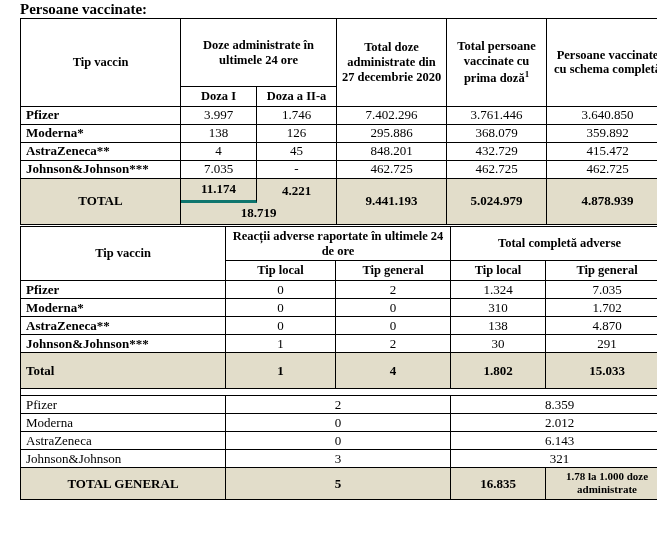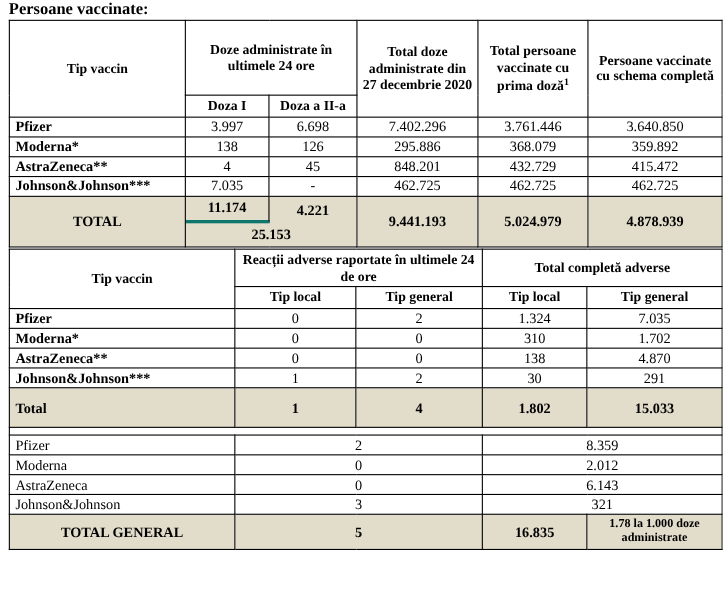--- a/index.html
+++ b/index.html
@@ -4,21 +4,21 @@
 <style>
   * { box-sizing: border-box; }
   html, body { margin:0; padding:0; }
   body {
     width:657px; height:546px;
     background:#ffffff;
     font-family:"Liberation Serif", serif;
     color:#000;
     overflow:hidden;
   }
-  .doc { padding:1px 0 0 8px; }
+  .doc { padding:1px 0 0 20px; }
   .section-title { font-size:15px; font-weight:bold; line-height:17px; }
   table { border-collapse:collapse; table-layout:fixed; width:648px; }
   td {
     border:1px solid #000;
     font-size:13px;
     text-align:center;
     vertical-align:middle;
     padding:0 3px;
     line-height:1.2;
     overflow:hidden;
@@ -79,21 +79,21 @@
         <td rowspan="2" class="hdr">Persoane vaccinate cu schema completă</td>
       </tr>
       <tr class="h2">
         <td class="hdr">Doza I</td>
         <td class="hdr">Doza a II-a</td>
       </tr>
 
       <tr class="data-row">
         <td class="lbl">Pfizer</td>
         <td>3.997</td>
-        <td>6.698</td>
+        <td>1.746</td>
         <td>7.402.296</td>
         <td>3.761.446</td>
         <td>3.640.850</td>
       </tr>
       <tr class="data-row">
         <td class="lbl">Moderna*</td>
         <td>138</td>
         <td>126</td>
         <td>295.886</td>
         <td>368.079</td>
@@ -116,21 +116,21 @@
         <td>462.725</td>
       </tr>
 
       <tr class="total-row">
         <td class="total-lbl beige">TOTAL</td>
         <td colspan="2" class="split-cell beige">
           <div class="split-top">
             <div class="split-l">11.174</div>
             <div class="split-r">4.221</div>
           </div>
-          <div class="split-bot">25.153</div>
+          <div class="split-bot">18.719</div>
         </td>
         <td class="bold beige">9.441.193</td>
         <td class="bold beige">5.024.979</td>
         <td class="bold beige">4.878.939</td>
       </tr>
     </tbody>
   </table>
 
 
   <table class="t2">

